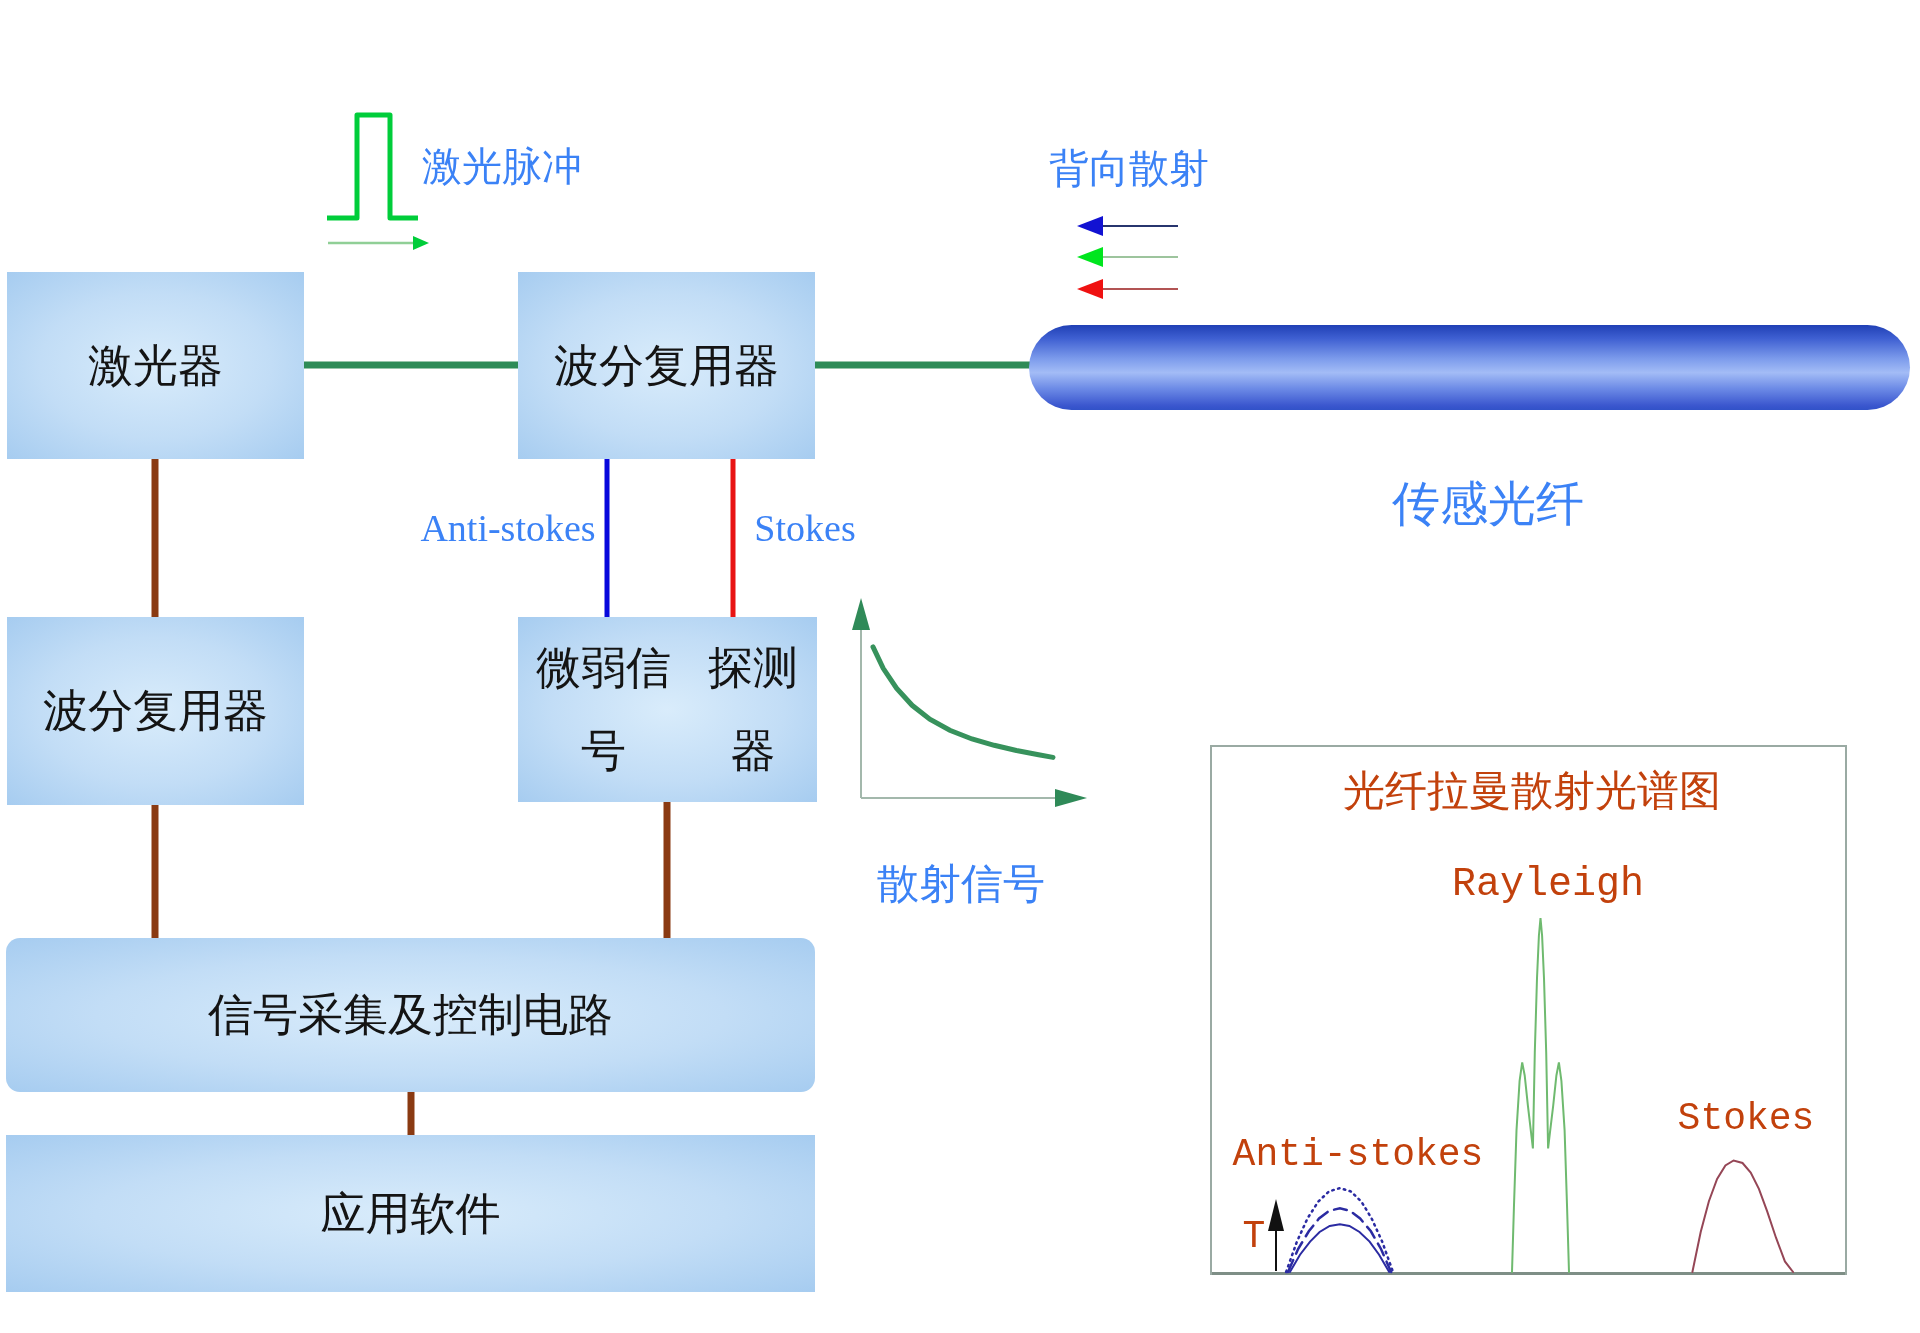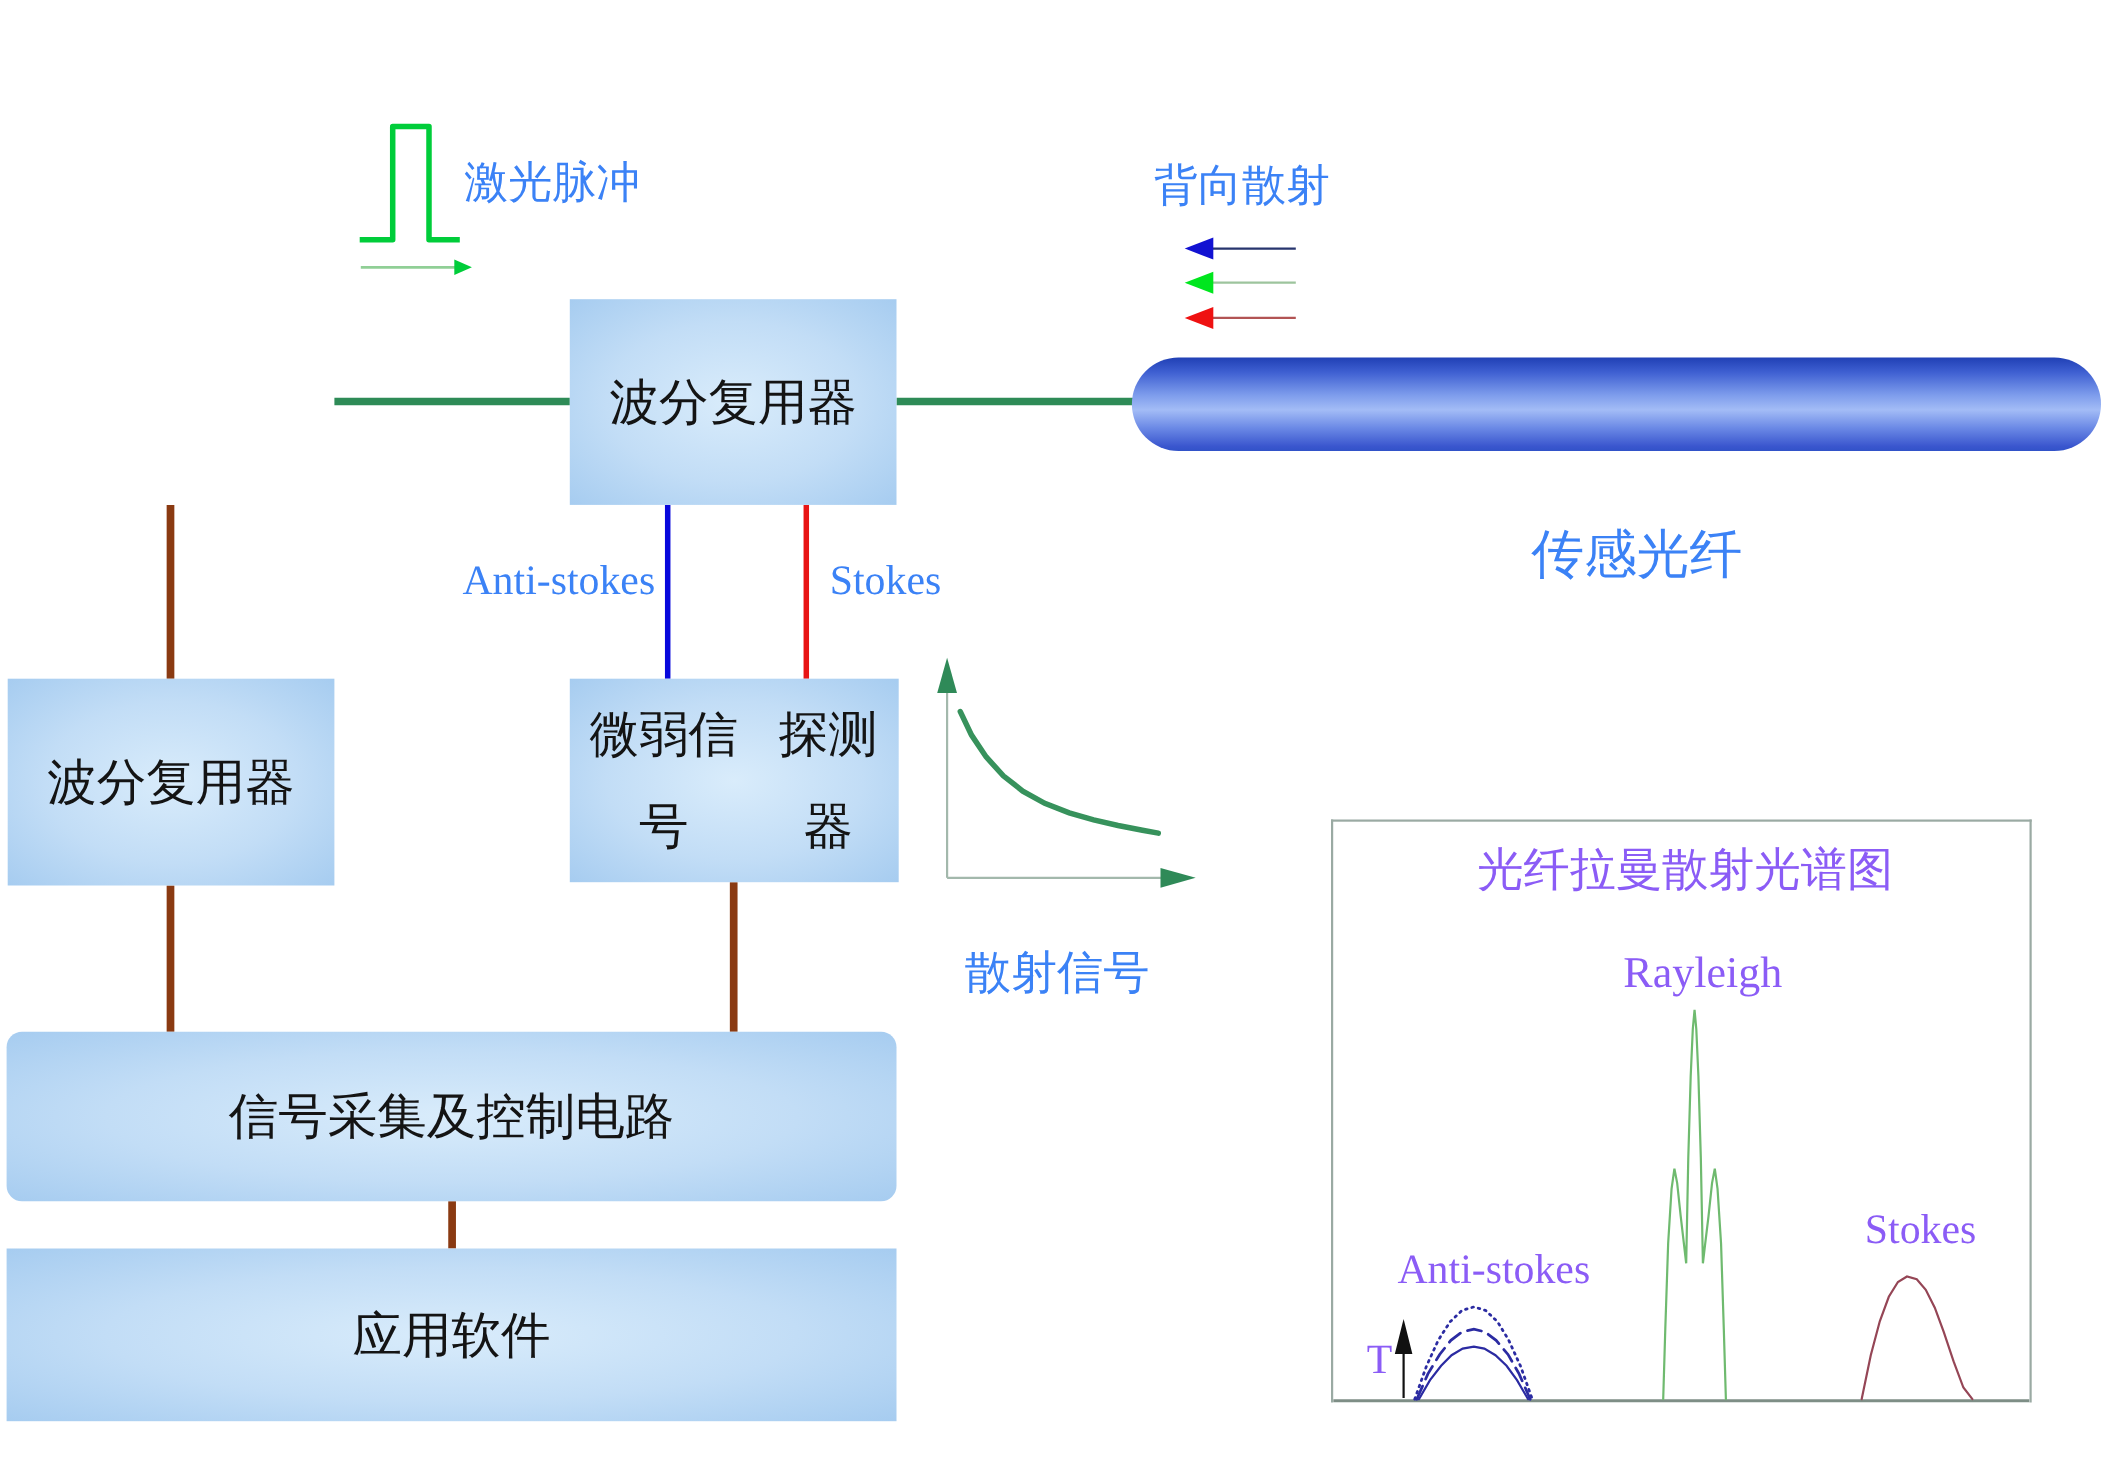--- a/index.html
+++ b/index.html
@@ -7,21 +7,21 @@
           font-family:"Liberation Serif","DejaVu Serif",serif;color:#141414;}
   .box{position:absolute;display:flex;align-items:center;justify-content:center;
        background:radial-gradient(ellipse at 50% 50%, #d9ecfb 0%, #c2ddf6 55%, #a6ccf0 100%);
        font-size:45px;color:#141414;text-align:center;}
   .lbl{position:absolute;transform:translate(-50%,-50%);white-space:nowrap;color:#3b82f6;}
   svg{position:absolute;left:0;top:0;}
   #fiber{position:absolute;left:1029px;top:325px;width:881px;height:85px;border-radius:43px;
          background:linear-gradient(180deg,#2040b5 0%,#3f60d2 16%,#7d9cec 40%,#a3bcf6 56%,#6c8ae6 75%,#3a56ce 95%,#3152c8 100%);}
   #spectrum{position:absolute;left:1210px;top:745px;width:633px;height:528px;border:2px solid #9aaaa3;border-bottom:none;background:#fff;}
   #spectrum svg{position:absolute;left:0;top:0;}
-  .sp-lbl{position:absolute;transform:translate(-50%,-50%);white-space:nowrap;color:#8b5cf6;}
+  .sp-lbl{position:absolute;transform:translate(-50%,-50%);white-space:nowrap;color:#c2410c;font-family:Liberation Mono, monospace;}
 </style>
 </head>
 <body>
 
 <div id="canvas">
 
   <svg id="main-svg" width="1920" height="1333" viewBox="0 0 1920 1333">
 
     <polyline points="327,218 357,218 357,115 390,115 390,218 418,218" fill="none" stroke="#00cd3a" stroke-width="5" stroke-linejoin="round"></polyline>
     <line x1="328" y1="243" x2="414" y2="243" stroke="#90cf96" stroke-width="2.5"></line>
@@ -45,20 +45,23 @@
     <line x1="1100" y1="289" x2="1178" y2="289" stroke="#b25454" stroke-width="2"></line>
     <polygon points="1077,289 1103,279 1103,299" fill="#ef1111"></polygon>
 
     <line x1="861" y1="628" x2="861" y2="798" stroke="#a3b8ac" stroke-width="2"></line>
     <line x1="861" y1="798" x2="1057" y2="798" stroke="#a3b8ac" stroke-width="2"></line>
     <polygon points="861,598 852,630 870,630" fill="#2f8a58"></polygon>
     <polygon points="1087,798 1055,789 1055,807" fill="#2f8a58"></polygon>
   <path d="M873.0,646.9 L883.2,668.3 L896.5,688.1 L912.1,705.3 L929.8,719.2 L949.8,730.3 L972.0,739.0 L994.2,745.3 L1016.4,750.5 L1038.6,754.8 L1053.0,757.4" fill="none" stroke="#37925c" stroke-width="5" stroke-linecap="round"></path>
     </svg>
 
+  <div class="box" style="left:7px;top:272px;width:297px;height:187px;">
+    <span>激光器</span>
+  </div>
   <div class="box" style="left:518px;top:272px;width:297px;height:187px;">
     <span>波分复用器</span>
   </div>
   <div class="box" style="left:7px;top:617px;width:297px;height:188px;">
     <span>波分复用器</span>
   </div>
   <div class="box" style="left:518px;top:617px;width:299px;height:185px;line-height:83px;">
     <span>微弱信号</span>
     <span>探测器</span>
   </div>

